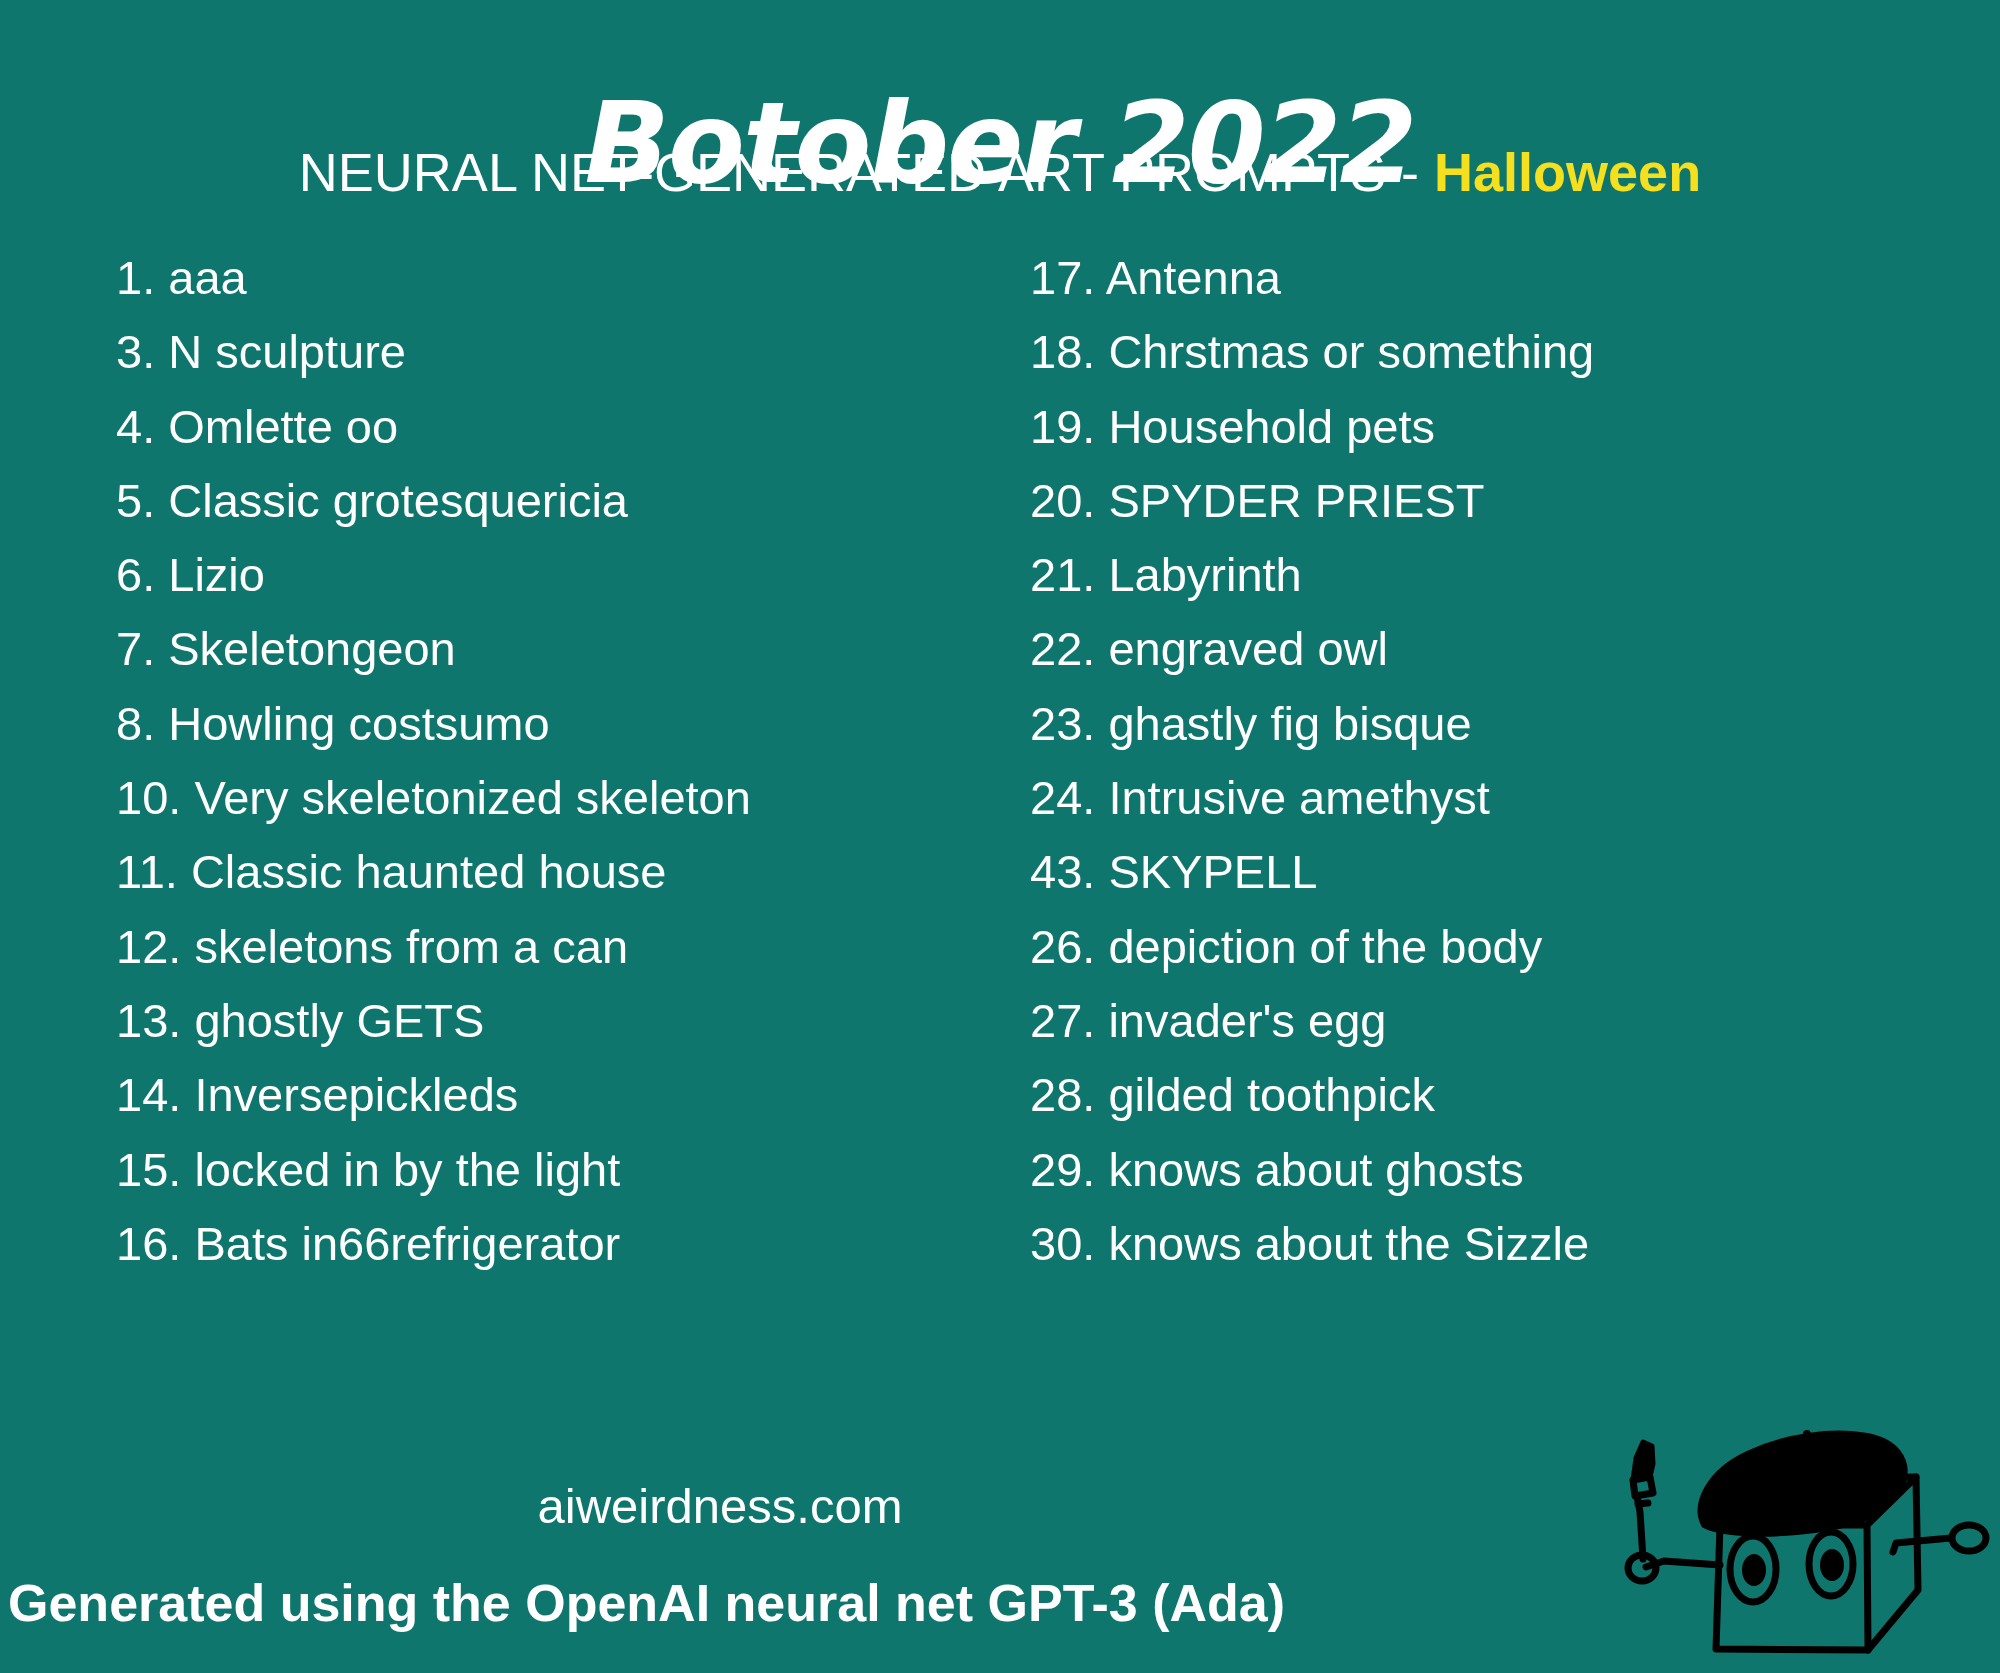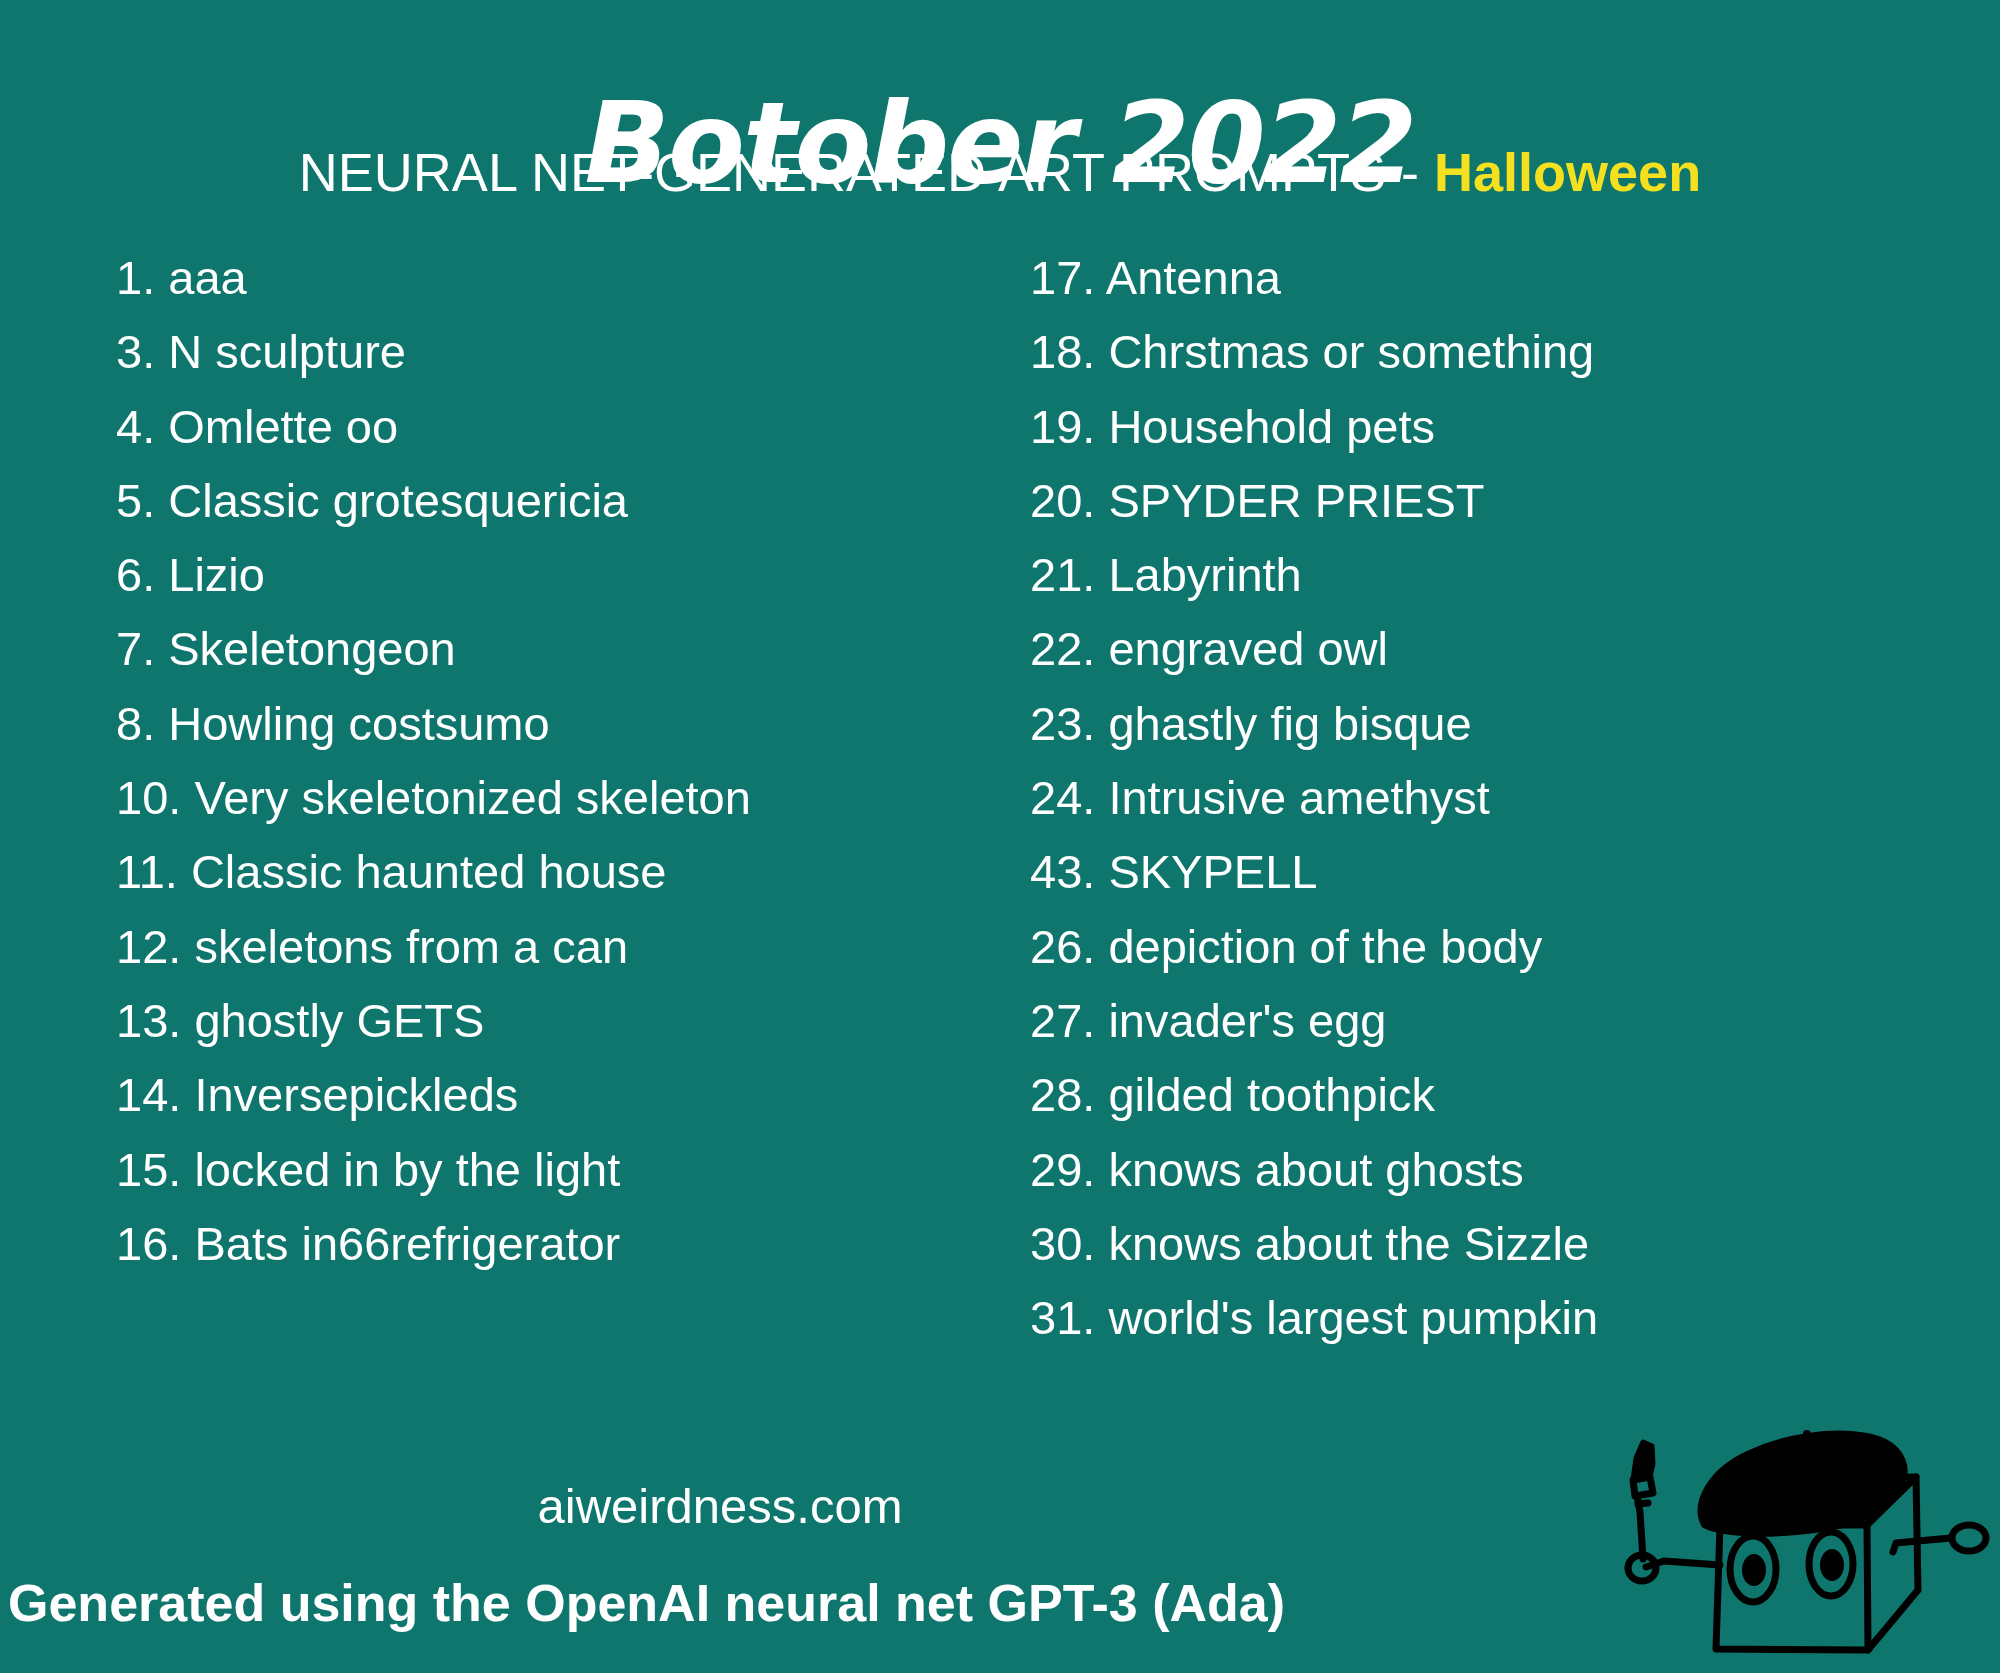--- a/index.html
+++ b/index.html
@@ -165,21 +165,20 @@
         <li class="prompt-item"><span class="num">21.</span> <span class="txt">Labyrinth</span></li>
         <li class="prompt-item"><span class="num">22.</span> <span class="txt">engraved owl</span></li>
         <li class="prompt-item"><span class="num">23.</span> <span class="txt">ghastly fig bisque</span></li>
         <li class="prompt-item"><span class="num">24.</span> <span class="txt">Intrusive amethyst</span></li>
         <li class="prompt-item"><span class="num">43.</span> <span class="txt">SKYPELL</span></li>
         <li class="prompt-item"><span class="num">26.</span> <span class="txt">depiction of the body</span></li>
         <li class="prompt-item"><span class="num">27.</span> <span class="txt">invader's egg</span></li>
         <li class="prompt-item"><span class="num">28.</span> <span class="txt">gilded toothpick</span></li>
         <li class="prompt-item"><span class="num">29.</span> <span class="txt">knows about ghosts</span></li>
         <li class="prompt-item"><span class="num">30.</span> <span class="txt">knows about the Sizzle</span></li>
-        <li class="prompt-item"><span class="num">31.</span> <span class="txt">world's largest pumpkin</span></li>
       </ol>
     </div>
 
   </div>
 
   <div class="site-url">aiweirdness.com</div>
 
   <div class="generated-by">Generated using the OpenAI neural net GPT-3 (Ada)</div>
 
   <div class="mascot">

